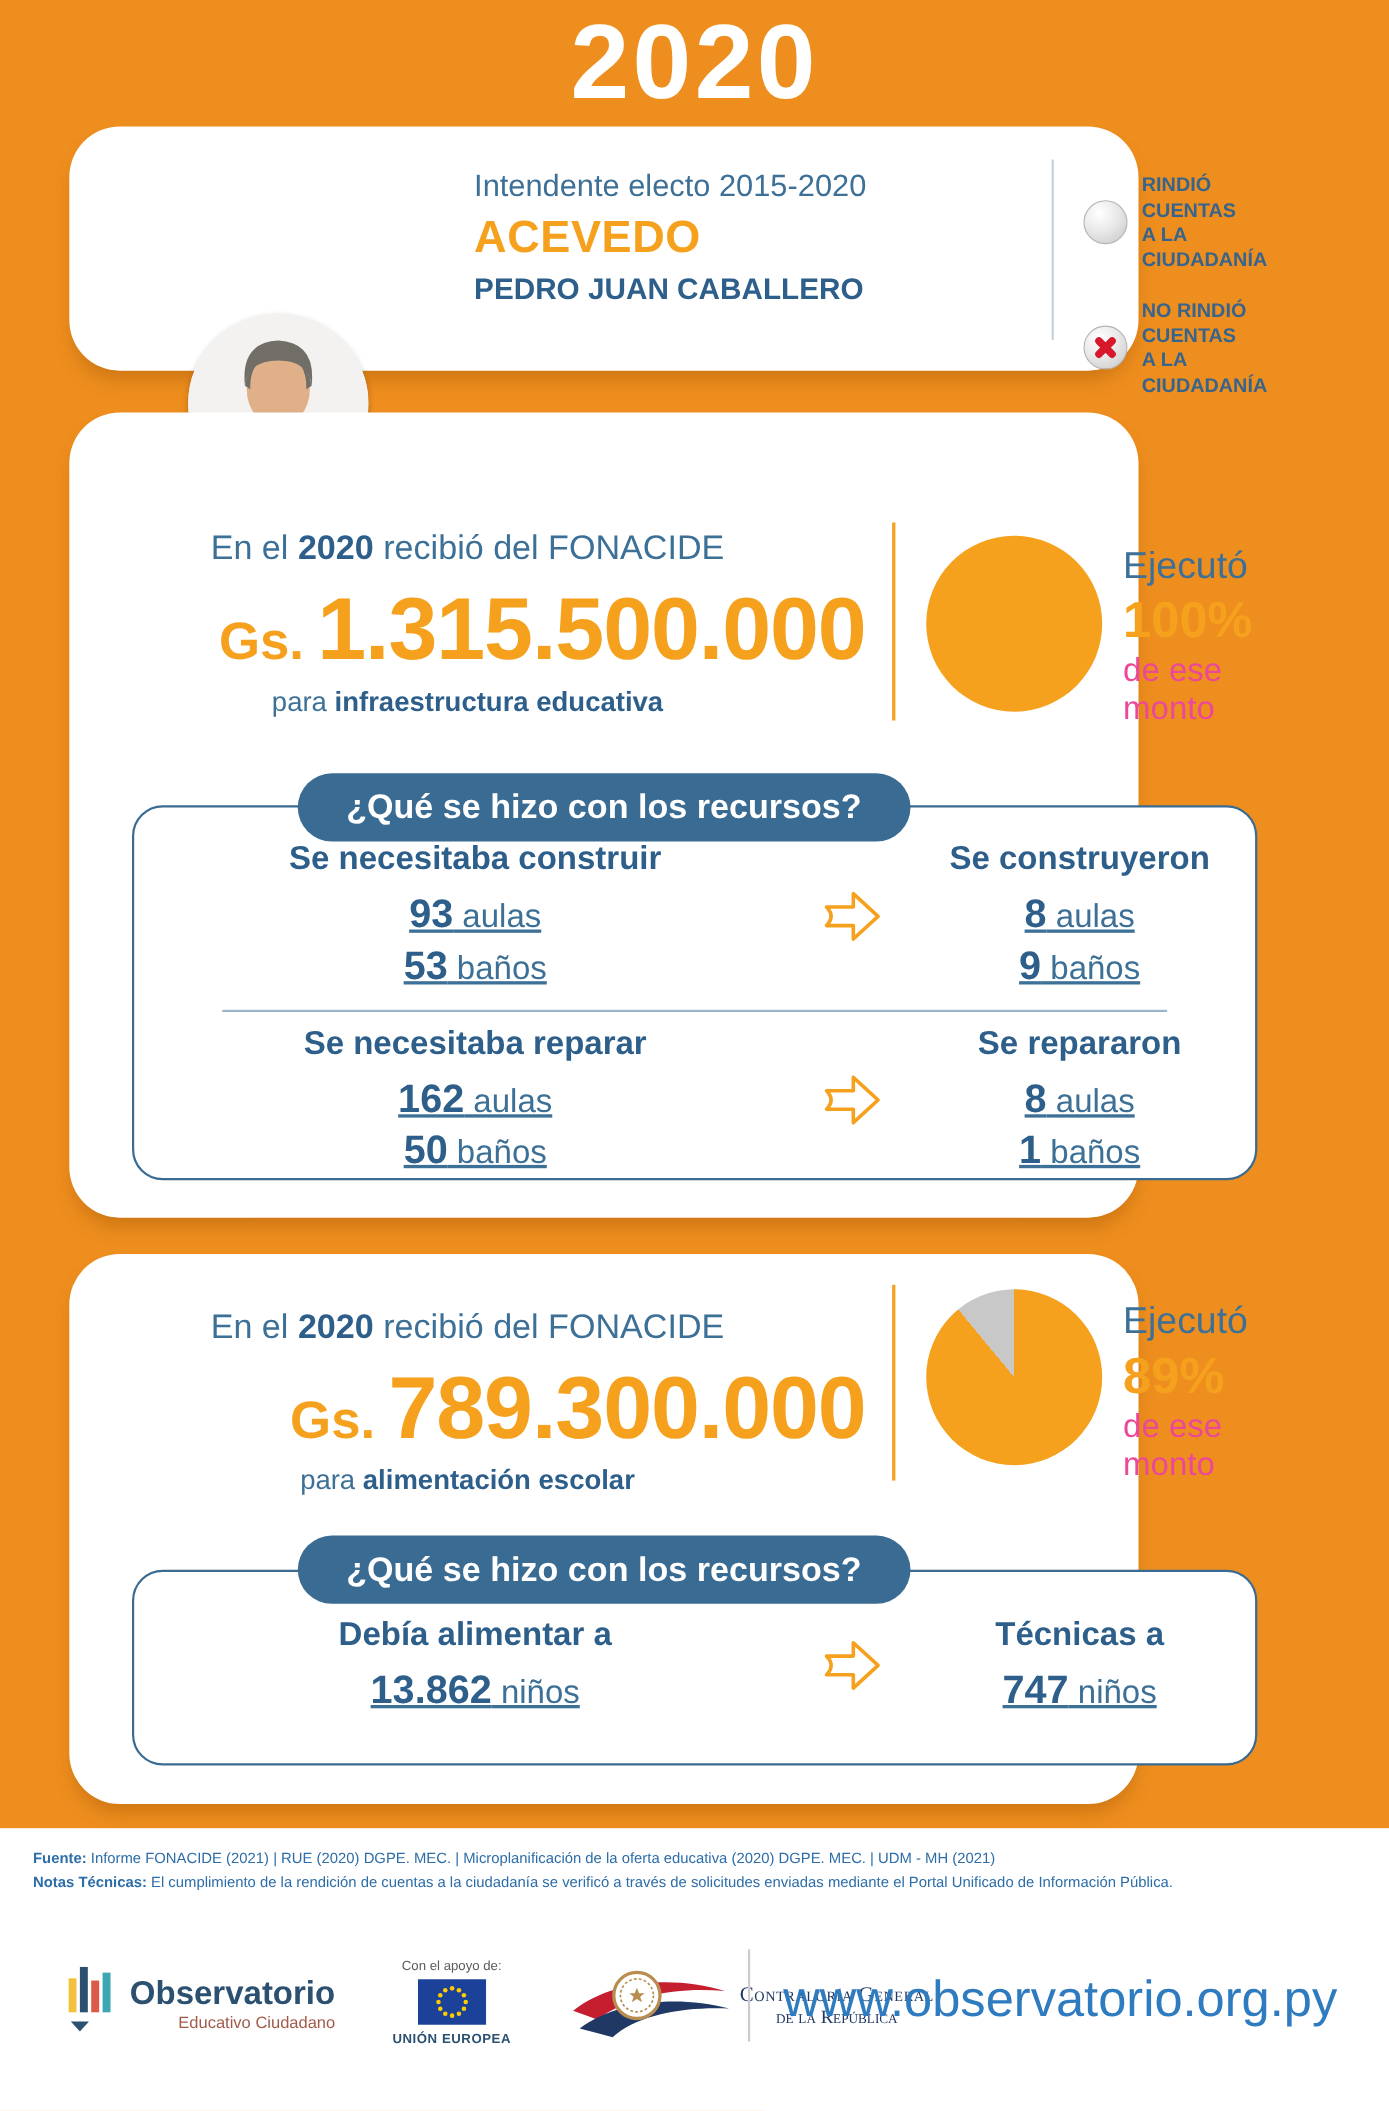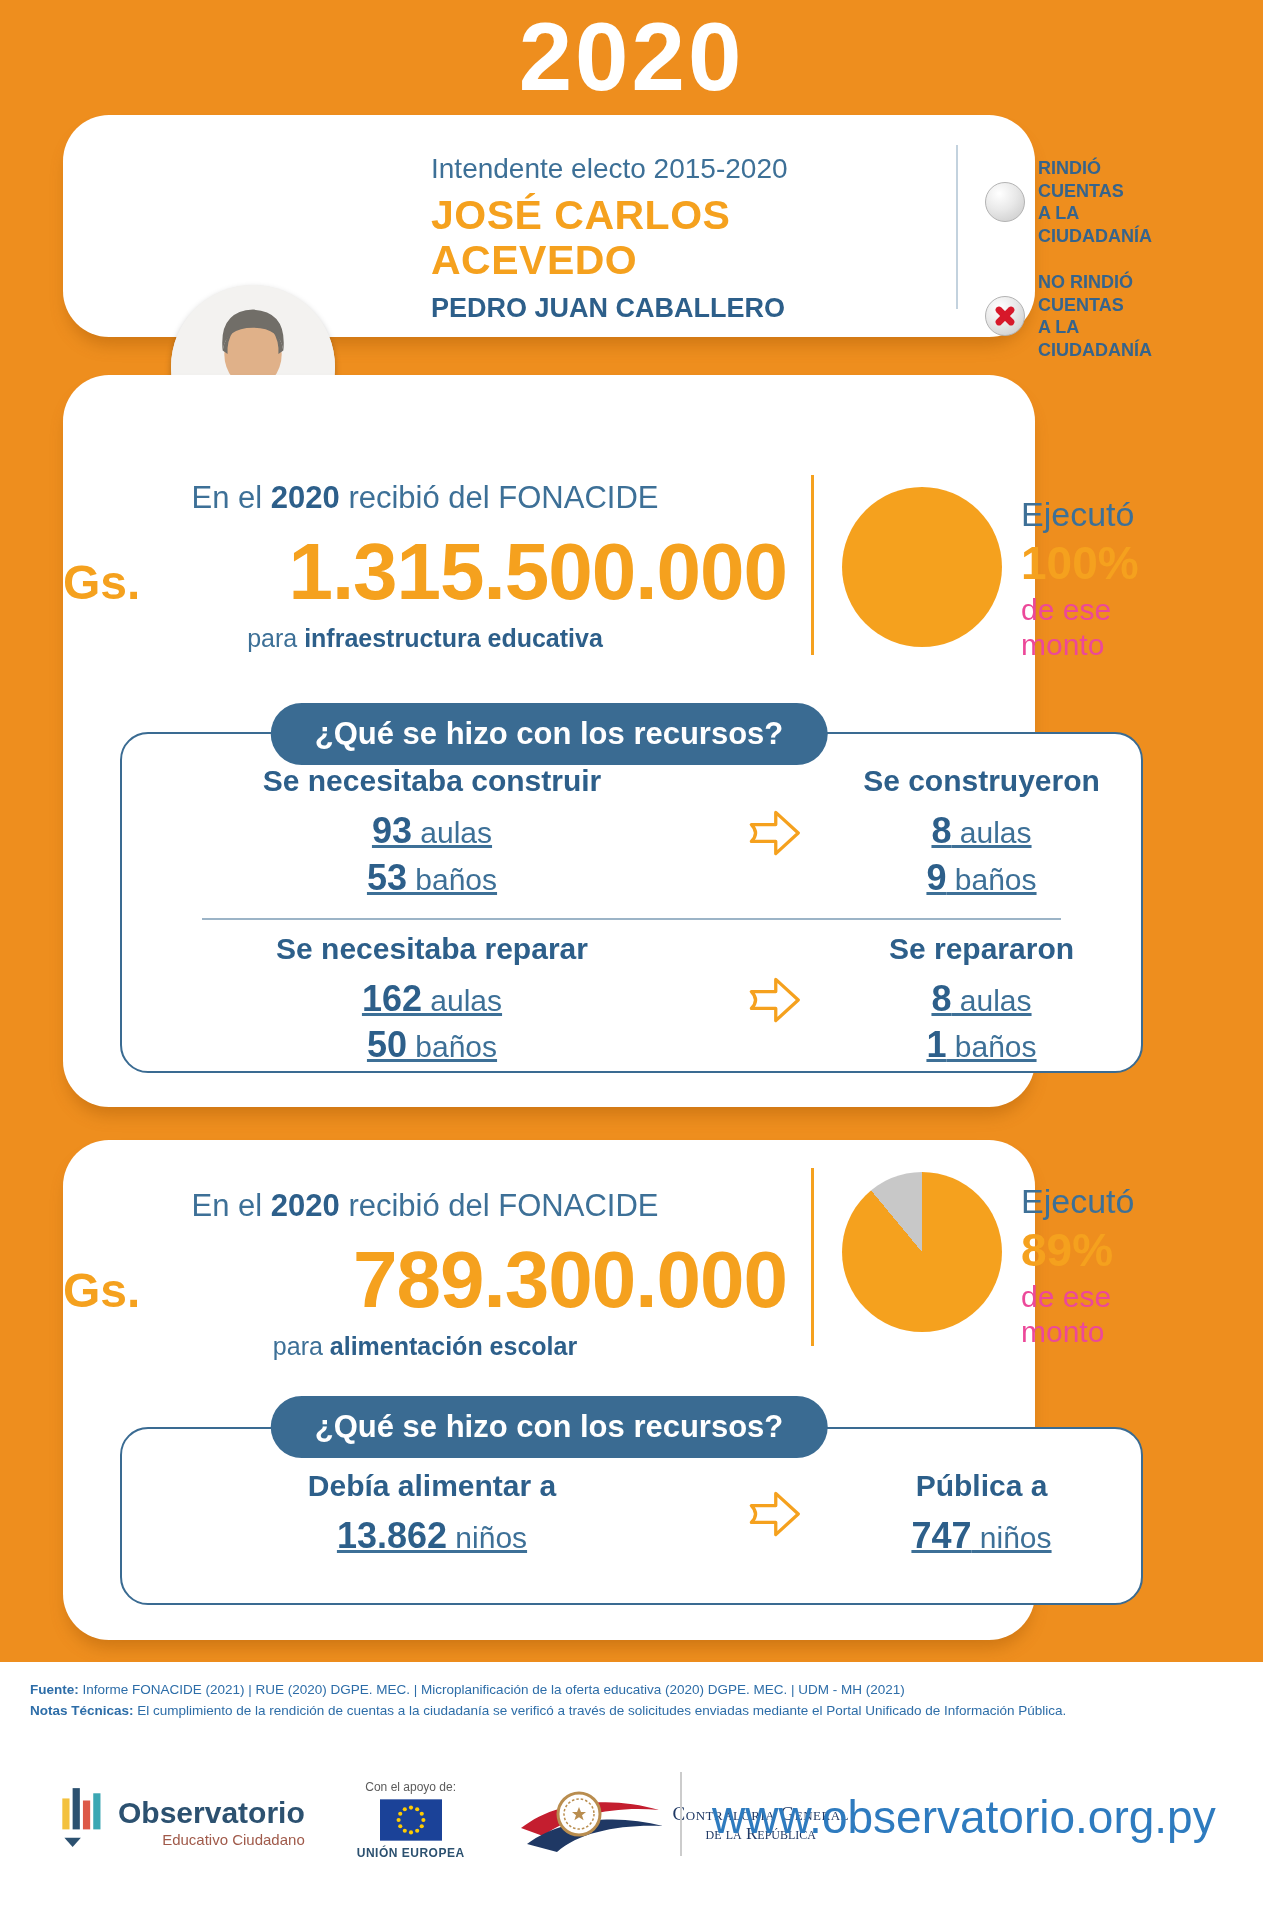--- a/index.html
+++ b/index.html
@@ -33,21 +33,21 @@
   .legend-circle { width:40px; height:40px; border-radius:50%; flex:0 0 40px;
     background:radial-gradient(circle at 35% 28%, #ffffff 0%, #e9e9e9 45%, #c6c6c6 100%);
     border:1px solid #b3b3b3; display:flex; align-items:center; justify-content:center; }
   .legend-circle svg { width:30px; height:30px; }
   .legend-label { font-size:18px; font-weight:700; color:#36648C; line-height:1.25; }
 
   
   .amount-col { position:absolute; left:0; width:724px; text-align:center; }
   .intro-line { font-size:31px; color:#3D7097; }
   .intro-line b { color:#2D5F8A; font-weight:700; }
-  .amount-line { margin-top:10px; display:flex; justify-content:space-between; align-items:baseline; gap:12px;
+  .amount-line { margin-top:10px; display:flex; justify-content:flex-end; align-items:baseline; gap:12px;
     color:#F5A11E; white-space:nowrap; }
   .amount-currency { font-size:48px; font-weight:800; }
   .amount-value { font-size:80px; font-weight:800; letter-spacing:-1px; }
   .purpose-line { margin-top:6px; font-size:25px; color:#3D7097; }
   .purpose-line b { color:#2D5F8A; font-weight:700; }
 
   .v-divider-orange { position:absolute; left:748px; width:0; border-left:3px solid #F5A11E; }
   .pie { position:absolute; width:160px; height:160px; border-radius:50%; background:#F5A11E; }
   .exec-block { position:absolute; left:958px; width:200px; text-align:left; }
   .exec-label { font-size:34px; color:#3D7097; }
@@ -103,21 +103,20 @@
         <path d="M20 103 Q24 70 50 70 Q76 70 80 103 Z" fill="#fdfdfd" stroke="#e3e3e3" stroke-width="1"></path>
         <rect x="42" y="56" width="16" height="16" fill="#d8a57e"></rect>
         <ellipse cx="50" cy="42" rx="17.5" ry="21" fill="#e0b189"></ellipse>
         <path d="M31.5 40 Q29 16 50 15 Q71 16 68.5 40 Q66.5 26 50 26 Q33.5 26 31.5 40 Z" fill="#716e68"></path>
         <path d="M31.5 40 Q33 31 38 28 Q34 34 34.5 42 Z" fill="#716e68"></path>
         <path d="M68.5 40 Q67 31 62 28 Q66 34 65.5 42 Z" fill="#716e68"></path>
       </svg>
     </div>
     <div class="hdr-text">
       <div class="hdr-role">Intendente electo 2015-2020</div>
-      <div class="hdr-name">JOSÉ CARLOS</div>
       <div class="hdr-name">ACEVEDO</div>
       <div class="hdr-city">PEDRO JUAN CABALLERO</div>
     </div>
     <div class="hdr-divider"></div>
     <div class="legend">
       <div class="legend-item">
         <span class="legend-circle"></span>
         <span class="legend-label">
           <span>RINDIÓ CUENTAS</span><br>
           <span>A LA CIUDADANÍA</span>
@@ -224,21 +223,21 @@
         <div class="rec-col">
           <div class="rec-title">Debía alimentar a</div>
           <div class="rec-line"><b>13.862</b><span> niños</span></div>
         </div>
         <div class="arrow-cell">
           <svg viewBox="0 0 72 64">
             <path d="M14 23 L40 23 L40 10 L64 32 L40 54 L40 41 L14 41 C20 35 20 29 14 23 Z" fill="none" stroke="#F5A11E" stroke-width="3.5" stroke-linejoin="round" stroke-linecap="round"></path>
           </svg>
         </div>
         <div class="rec-col">
-          <div class="rec-title">Pública a</div>
+          <div class="rec-title">Técnicas a</div>
           <div class="rec-line"><b>747</b><span> niños</span></div>
         </div>
       </div>
     </div>
   </div>
 
   <div class="footer">
     <div class="notes">
       <div><b>Fuente:</b><span> Informe FONACIDE (2021) | RUE (2020) DGPE. MEC. | Microplanificación de la oferta educativa (2020) DGPE. MEC. | UDM - MH (2021)</span></div>
       <div><b>Notas Técnicas:</b><span> El cumplimiento de la rendición de cuentas a la ciudadanía se verificó a través de solicitudes enviadas mediante el Portal Unificado de Información Pública.</span></div>

